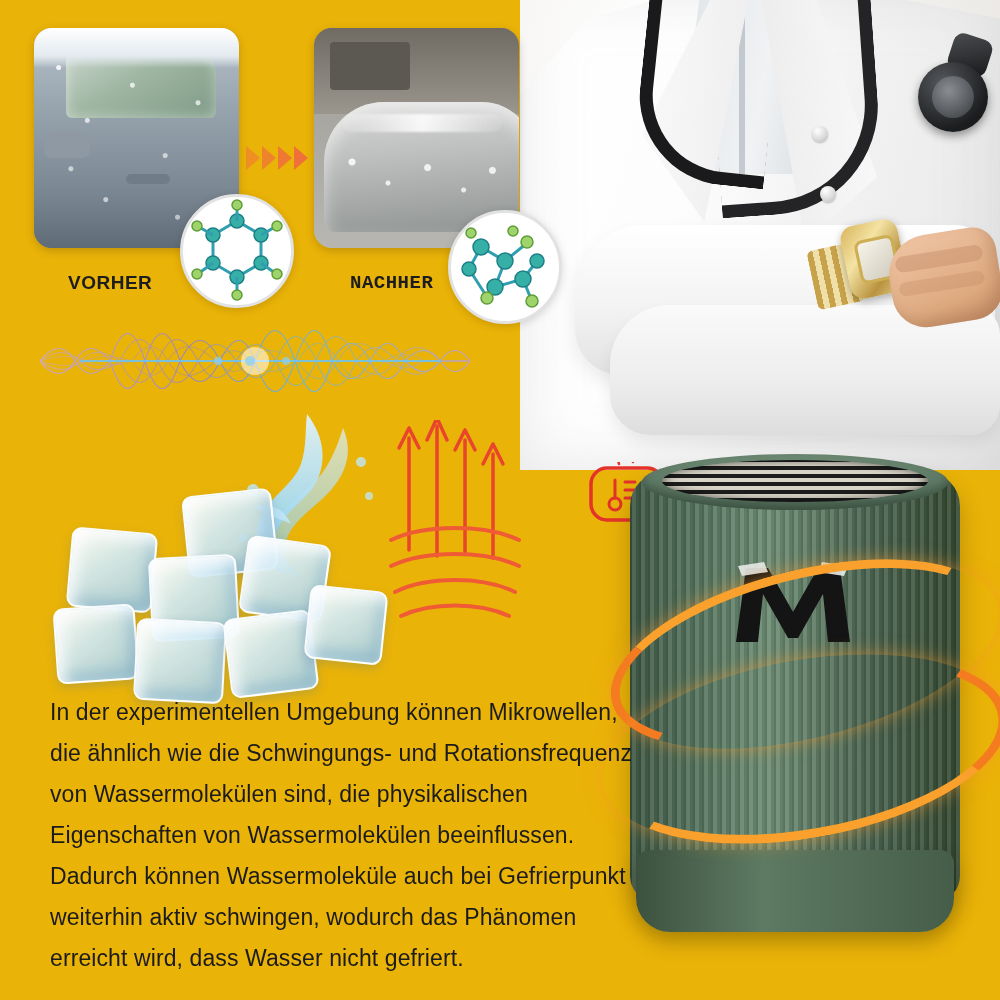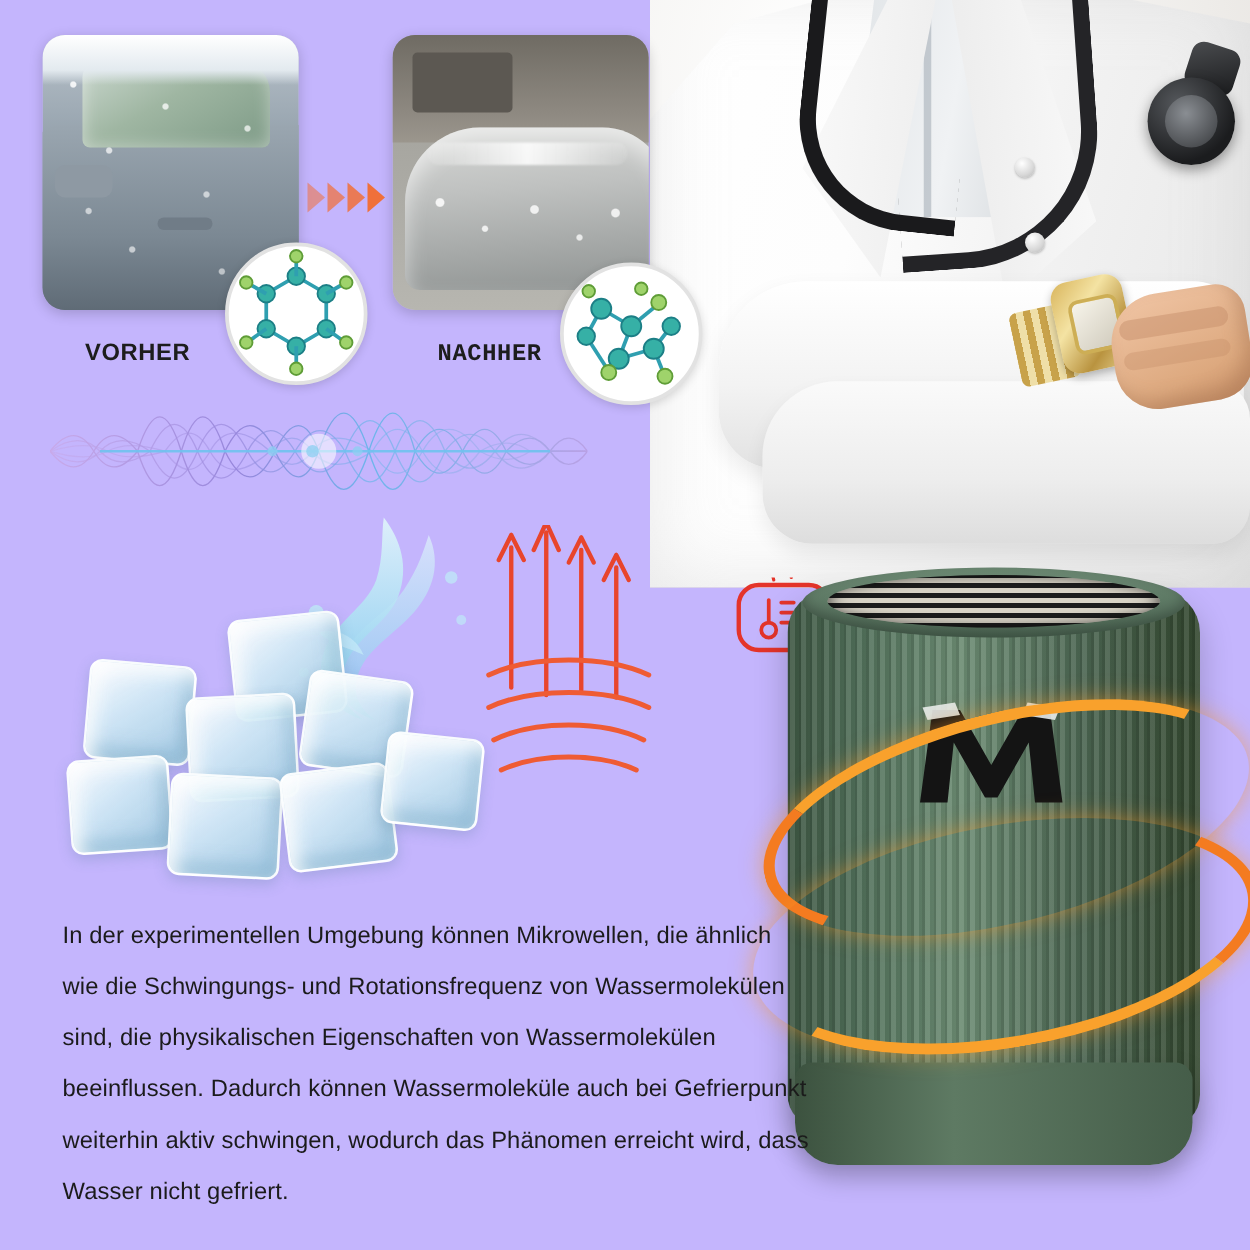--- a/index.html
+++ b/index.html
@@ -11,21 +11,21 @@
     width: 1000px;
     height: 1000px;
     overflow: hidden;
     font-family: "Liberation Sans", sans-serif;
     position: relative;
   }
   #stage {
     position: relative;
     width: 1000px;
     height: 1000px;
-    background: #c4b5fd;
+    background: #eab308;
     overflow: hidden;
   }
 
   
   .doctor-photo {
     position: absolute;
     left: 520px;
     top: 0;
     width: 480px;
     height: 470px;
@@ -513,23 +513,23 @@
     left: -15px;
     top: 12px;
     width: 84px;
     height: 64px;
   }
 
   
   .paragraph {
     position: absolute;
     left: 50px;
-    top: 728px;
+    top: 692px;
     width: 600px;
-    font-size: 19px;
+    font-size: 23px;
     line-height: 41px;
     color: #1b1b1b;
     letter-spacing: 0.1px;
   }
 </style>
 </head>
 <body>
 
 <div id="stage">
 

